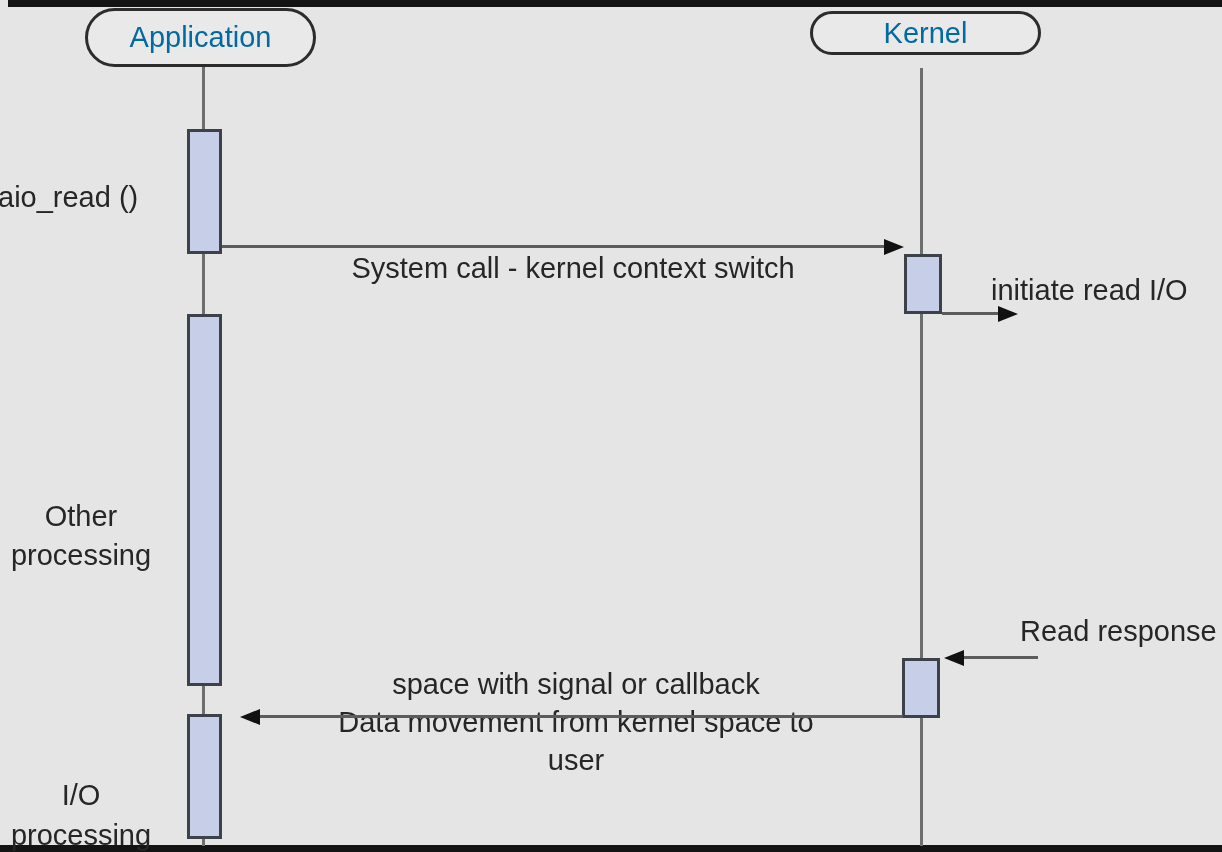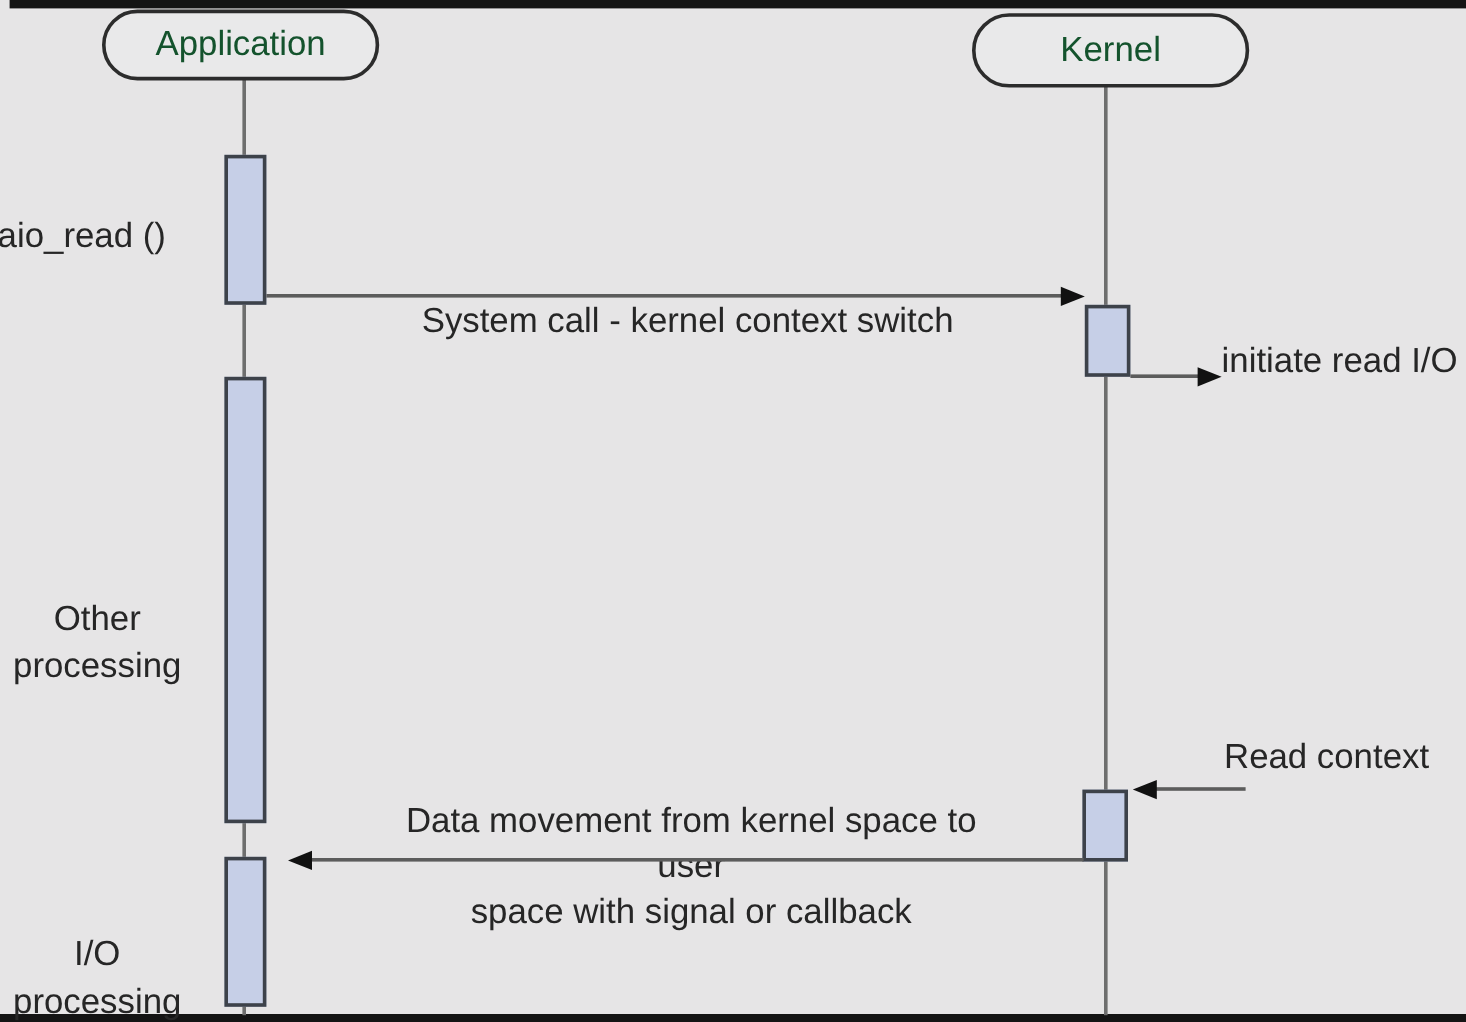--- a/index.html
+++ b/index.html
@@ -13,21 +13,21 @@
   }
   .edge-bar{position:absolute;background:#141414;}
   .participant{
     position:absolute;
     box-sizing:border-box;
     border:3px solid #2c2c2c;
     border-radius:32px;
     background:#e9e9ea;
     display:flex;align-items:center;justify-content:center;
     font-size:29px;
-    color:#14532d;
+    color:#0369a1;
   }
   .lifeline{position:absolute;width:3px;background:#6e6e6e;}
   .activation{
     position:absolute;
     box-sizing:border-box;
     width:35px;
     border:3px solid #3d424a;
     background:#c6cfe7;
   }
   .activation.kernel{width:38px;}
@@ -46,46 +46,46 @@
 
   <div class="edge-bar" style="left:8px;top:0;width:1214px;height:7px;"></div>
   <div class="edge-bar" style="left:0;top:845px;width:1222px;height:7px;"></div>
 
   <div class="lifeline" style="left:202px;top:66px;height:780px;"></div>
   <div class="lifeline" style="left:920px;top:68px;height:778px;"></div>
 
   <div class="participant" style="left:85px;top:8px;width:231px;height:59px;">
     <span>Application</span>
   </div>
-  <div class="participant" style="left:810px;top:11px;width:231px;height:62px;">
+  <div class="participant" style="left:810px;top:11px;width:231px;height:44px;">
     <span>Kernel</span>
   </div>
 
   <div class="activation" style="left:187px;top:129px;height:125px;"></div>
   <div class="activation" style="left:187px;top:314px;height:372px;"></div>
   <div class="activation" style="left:187px;top:714px;height:125px;"></div>
 
   <div class="activation kernel" style="left:904px;top:254px;height:60px;"></div>
   <div class="activation kernel" style="left:902px;top:658px;height:60px;"></div>
 
   <div class="label center" style="left:323px;top:203px;width:500px;margin-top:47px;">System call - kernel context switch</div>
   <div class="msg-line" style="left:222px;top:245px;width:664px;"></div>
   <div class="arrowhead right" style="left:884px;top:239px;"></div>
 
-  <div class="label" style="left:1018px;top:272px;margin-top:11px;">initiate read I/O</div>
+  <div class="label" style="left:991px;top:272px;">initiate read I/O</div>
   <div class="msg-line" style="left:942px;top:312px;width:58px;"></div>
   <div class="arrowhead right" style="left:998px;top:306px;"></div>
 
-  <div class="label" style="left:1020px;top:613px;">Read context</div>
+  <div class="label" style="left:1020px;top:613px;">Read response</div>
   <div class="msg-line" style="left:962px;top:656px;width:76px;"></div>
   <div class="arrowhead left" style="left:944px;top:650px;"></div>
 
   <div class="label center multiline" style="left:326px;top:631px;width:500px;line-height:38px;">
+    <div>space with signal or callback</div>
     <div>Data movement from kernel space to user</div>
-    <div>space with signal or callback</div>
   </div>
   <div class="msg-line" style="left:258px;top:715px;width:645px;"></div>
   <div class="arrowhead left" style="left:240px;top:709px;"></div>
 
   <div class="label" style="left:-2px;top:179px;">aio_read ()</div>
 
   <div class="label center multiline" style="left:0;top:463px;width:162px;line-height:39px;">
     <div>Other</div>
     <div>processing</div>
   </div>

